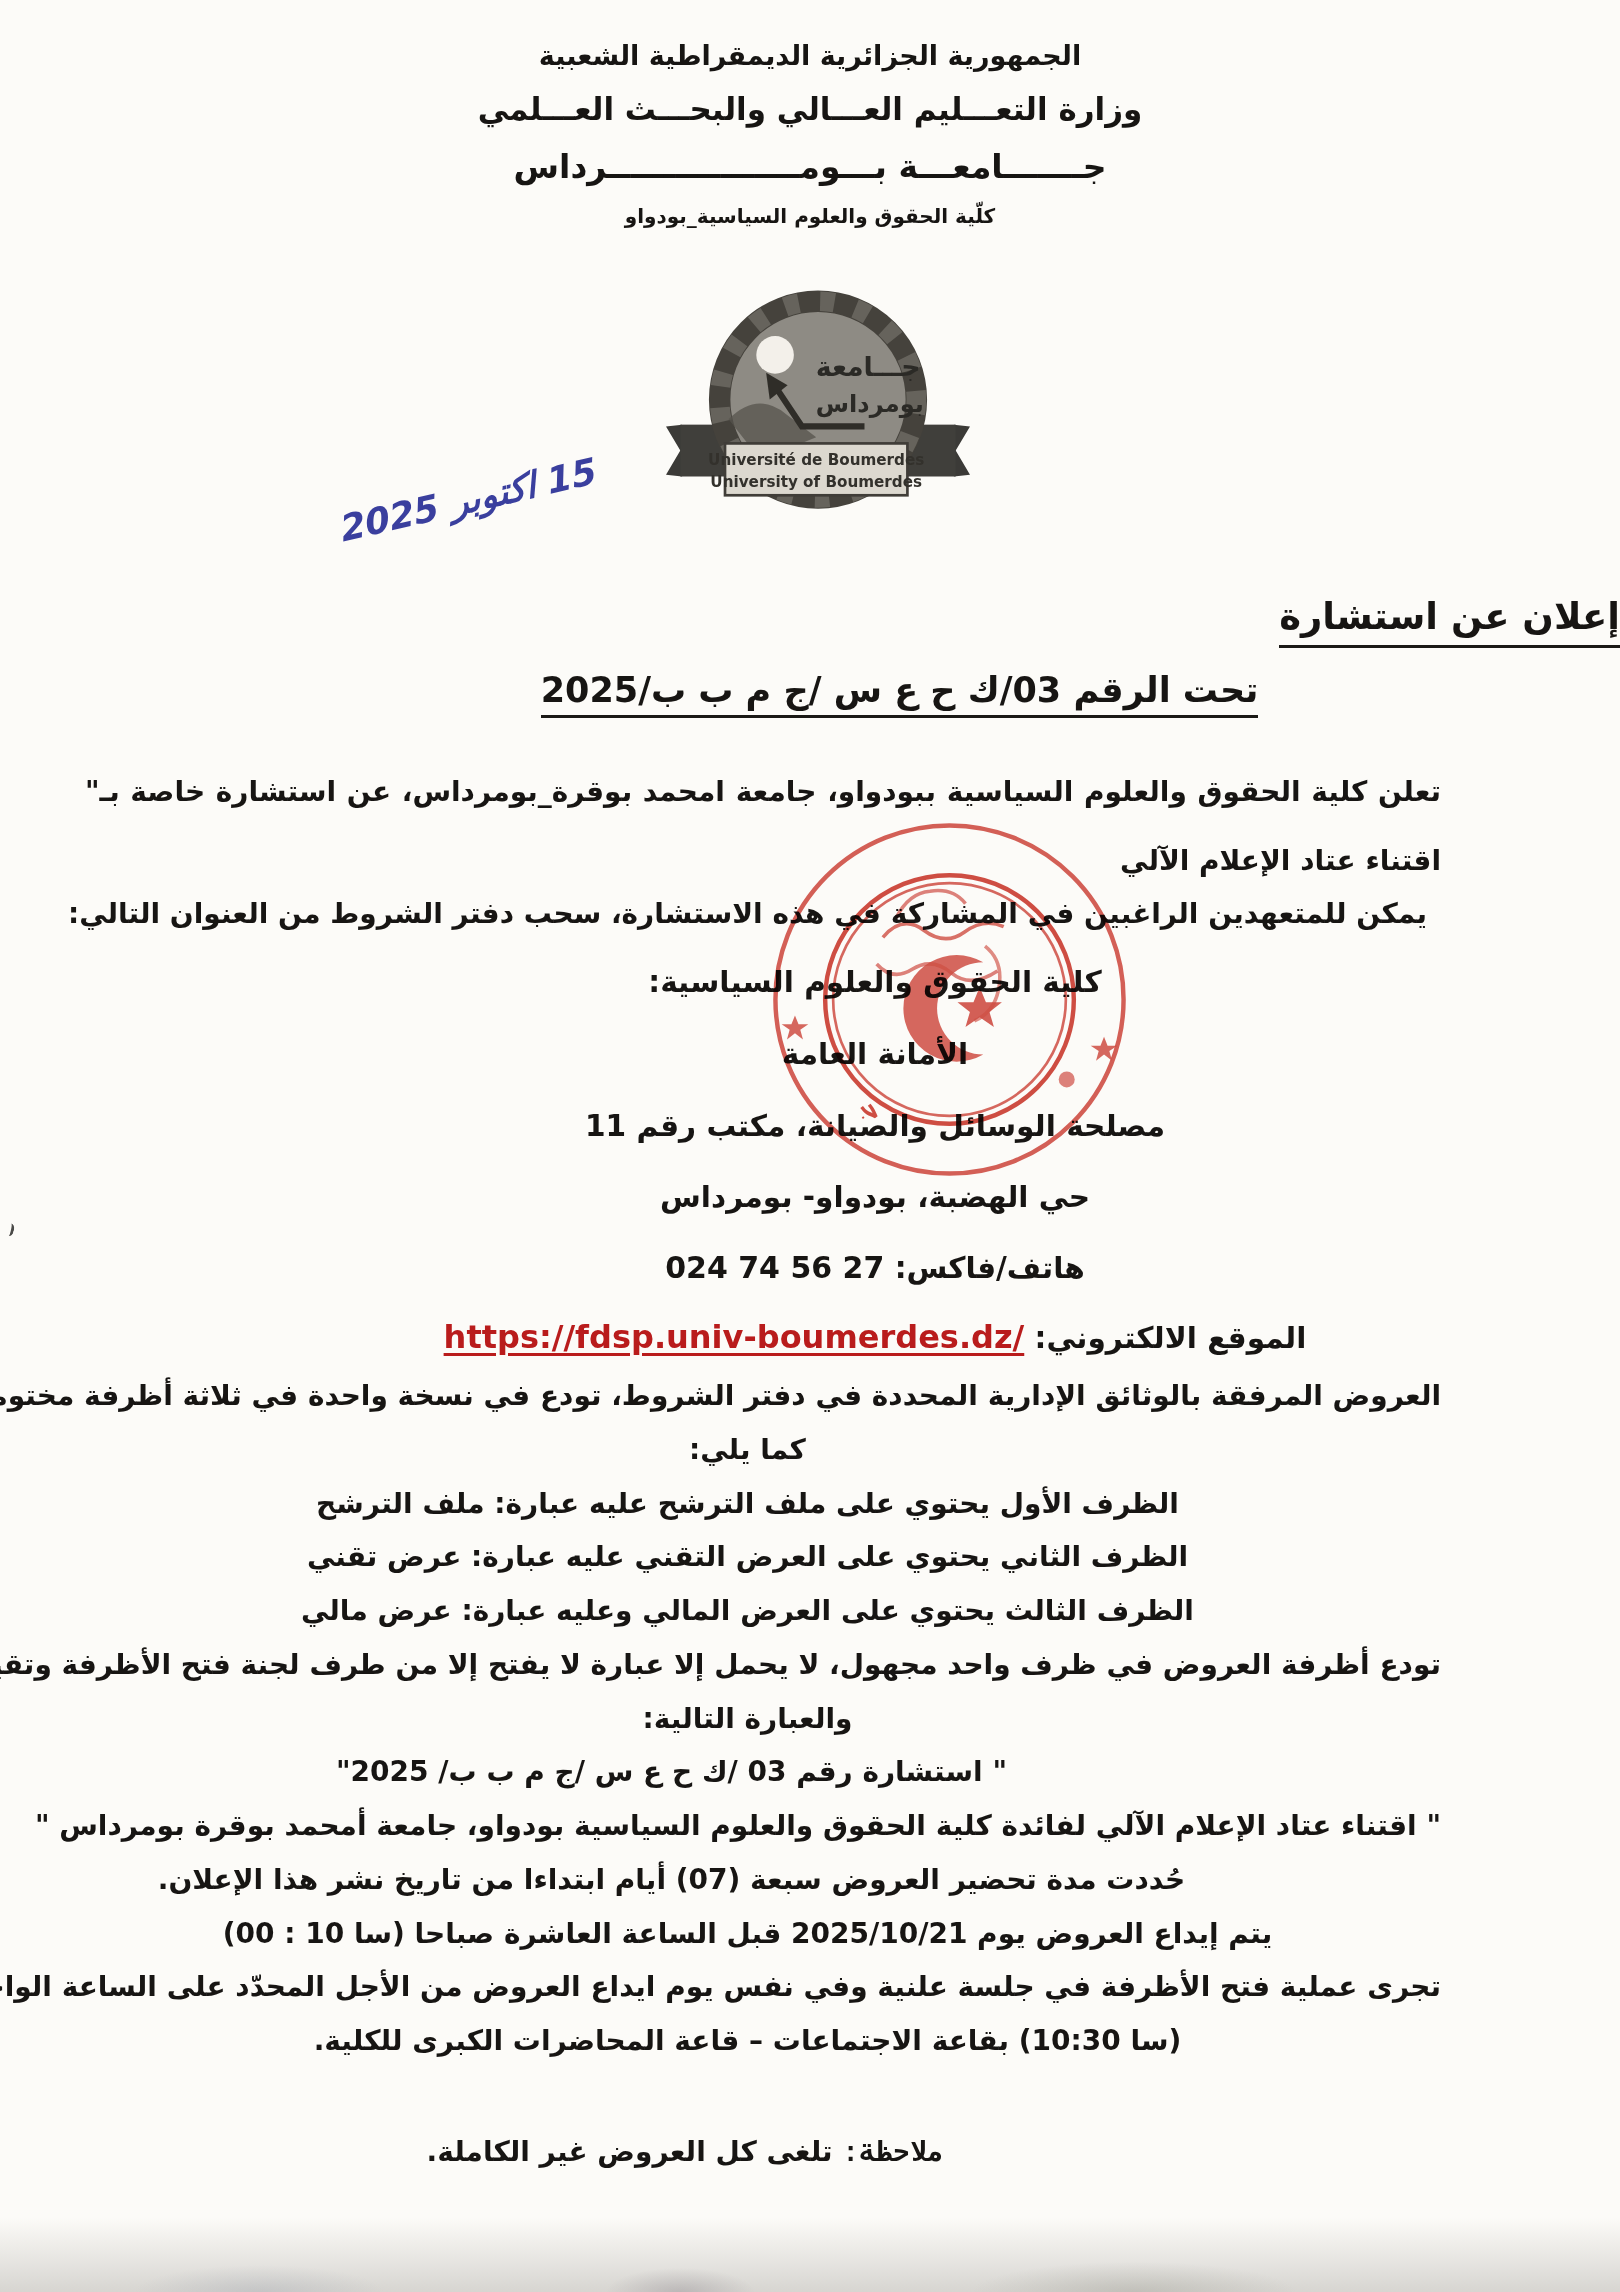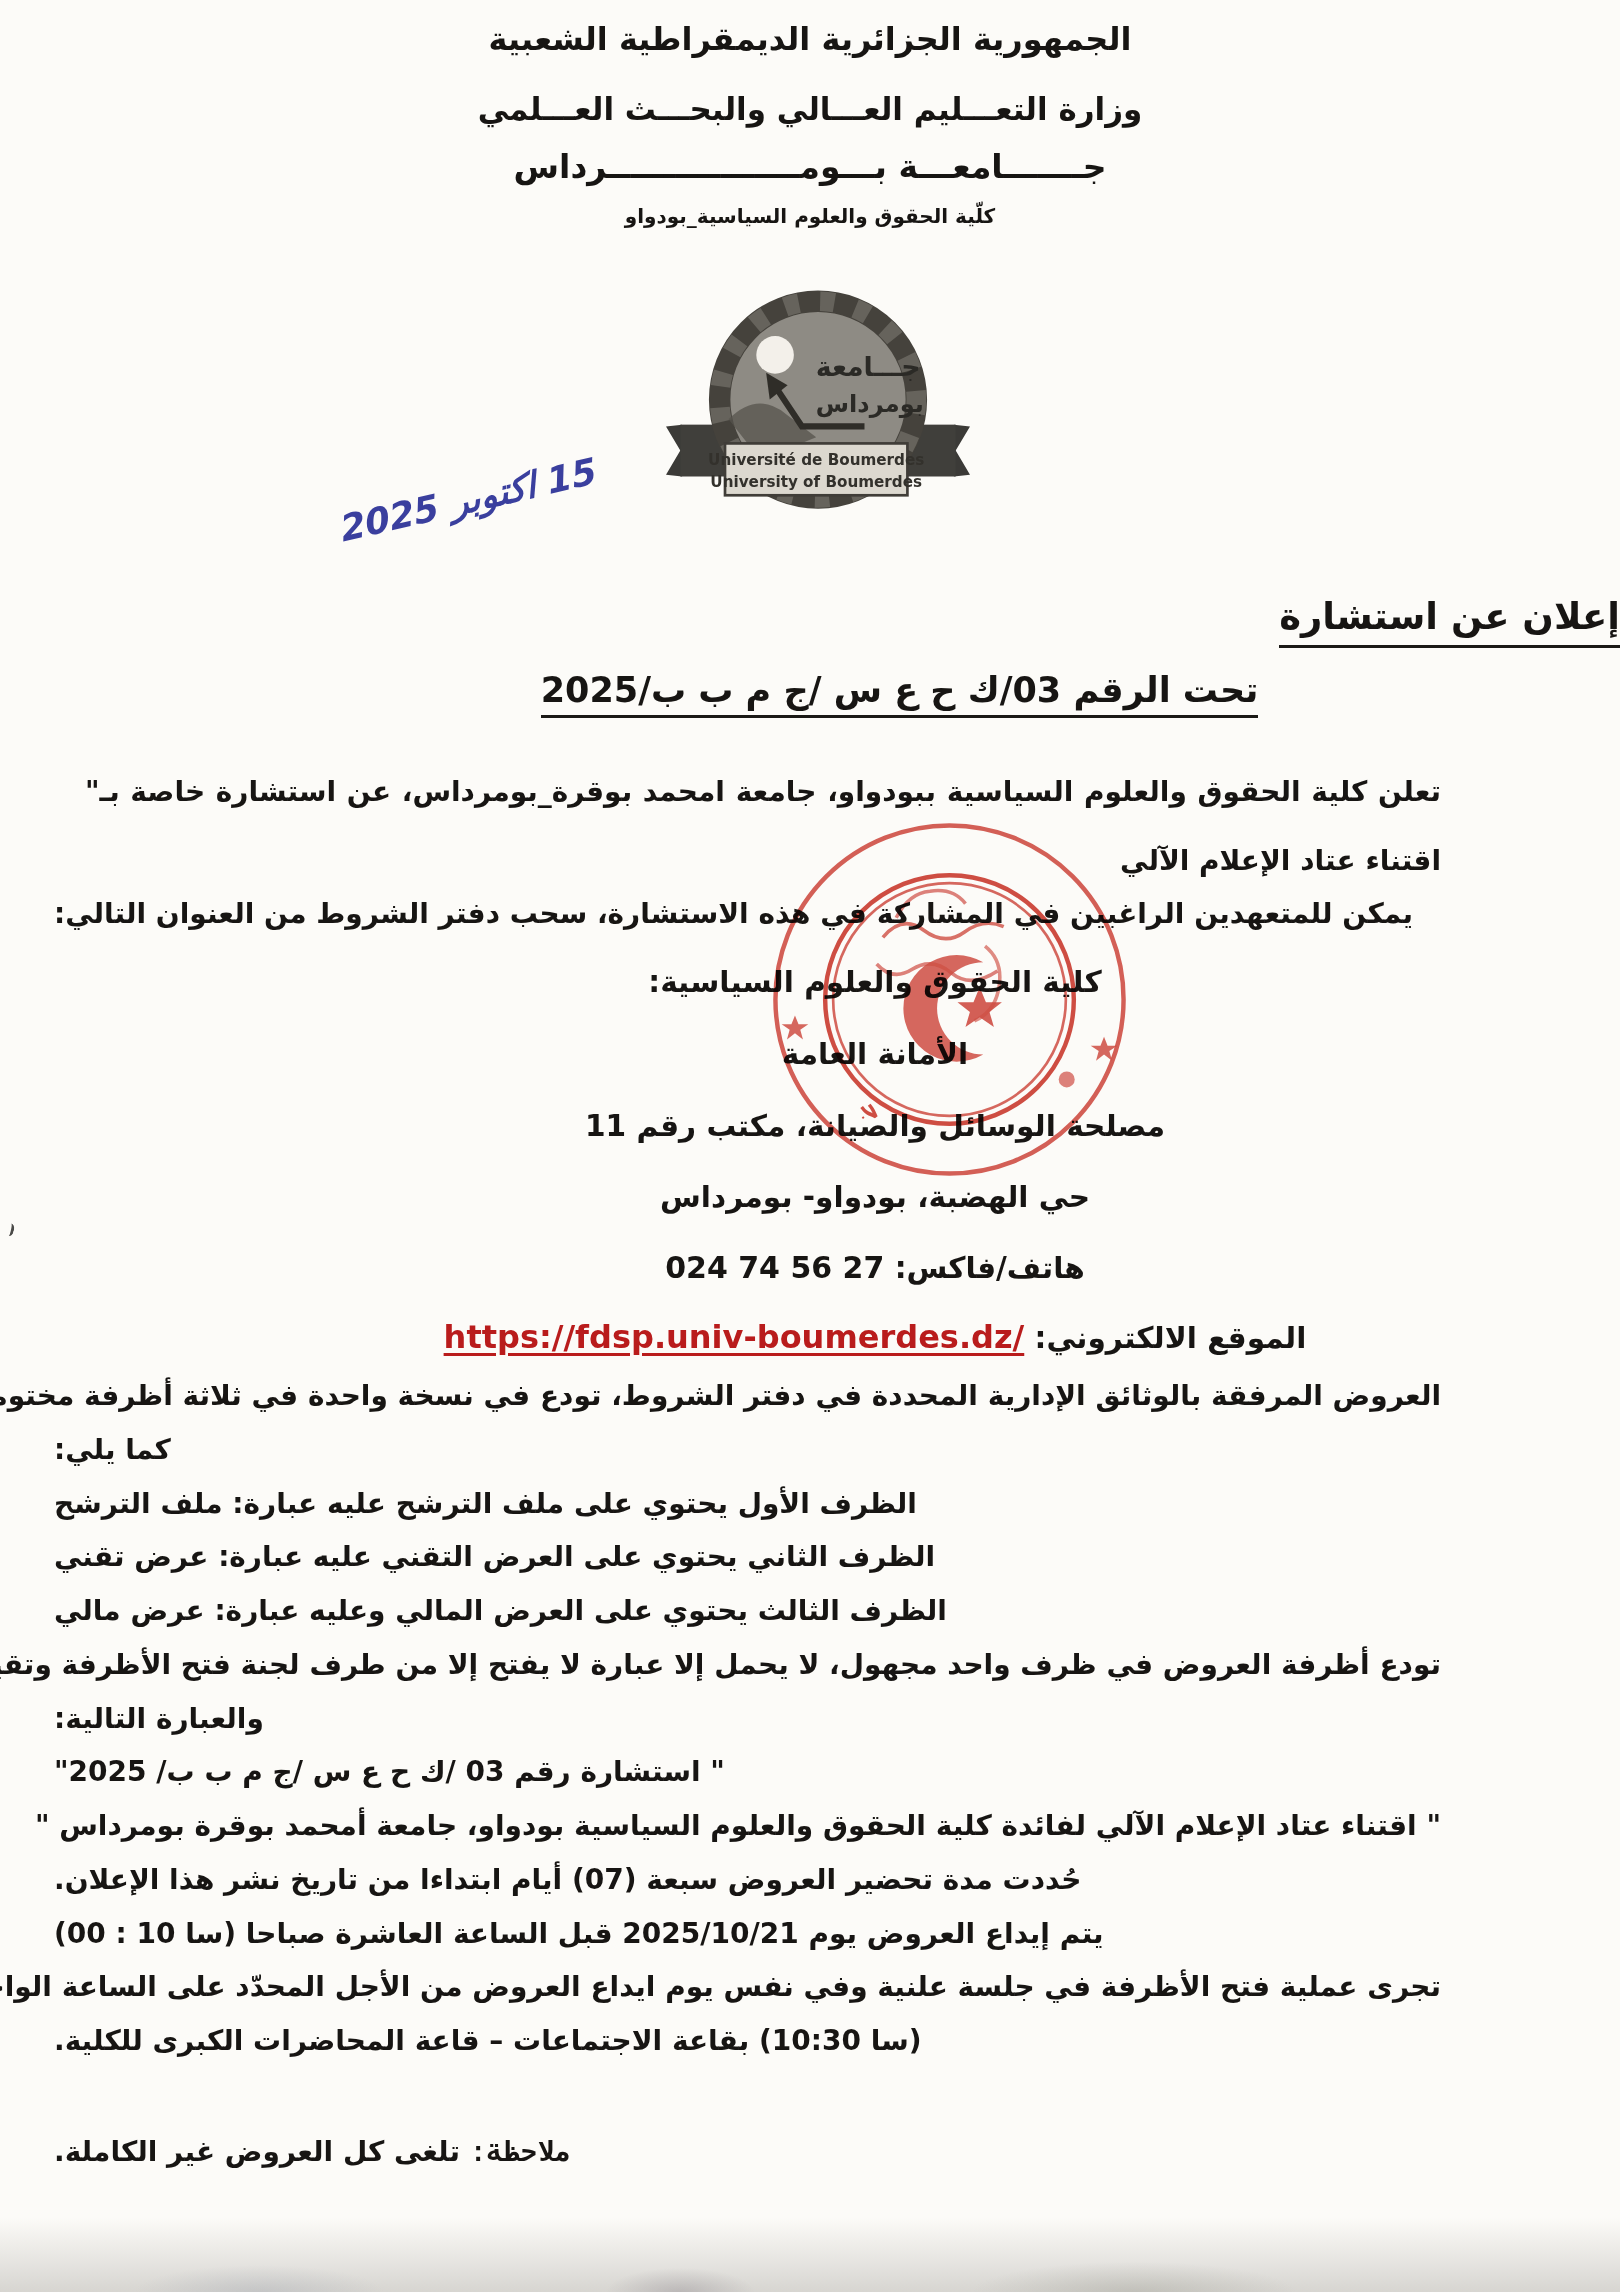--- a/index.html
+++ b/index.html
@@ -8,41 +8,41 @@
     width:1620px;height:2293px;
     margin:0 auto;
     background:#fcfbf8;
     overflow:hidden;
     font-family:"DejaVu Sans", sans-serif;
     color:#171513;
     direction:rtl;
   }
   
   .hline{position:absolute;left:0;right:0;text-align:center;margin:0;font-weight:700;white-space:nowrap;}
-  .h1{top:20px;font-size:32px;}
+  .h1{top:40px;font-size:27px;}
   .h2{top:91px;font-size:31px;}
   .h3{top:147px;font-size:33px;}
   .h4{top:204px;font-size:20px;}
   
   .logo{position:absolute;top:285px;left:666px;width:304px;height:231px;}
   
   .handdate{
     position:absolute;top:484px;left:296px;width:304px;
     color:#3a3f9e;font-size:36px;font-weight:700;font-style:italic;
     transform:rotate(-13deg) skewX(-4deg);
     letter-spacing:2.7px;white-space:nowrap;
   }
   
   .title-main{position:absolute;top:595px;left:0;right:0;margin:0;font-size:37px;font-weight:800;}
   .title-main span{border-bottom:3.6px solid #1b1916;padding-bottom:7.2px;}
   .title-ref{position:absolute;top:670px;left:0;right:0;text-align:center;padding-left:179px;margin:0;font-size:35px;font-weight:800;}
   .title-ref span{border-bottom:3.6px solid #1b1916;padding-bottom:5.4px;}
   
   .para{position:absolute;right:179px;left:85px;margin:0;text-align:justify;font-size:28px;line-height:69px;font-weight:700;}
-  .ln{position:absolute;right:179px;left:54px;margin:0;font-size:28px;font-weight:700;text-align:left;white-space:nowrap;}
+  .ln{position:absolute;right:179px;left:54px;margin:0;font-size:28px;font-weight:700;text-align:center;white-space:nowrap;}
   .b{font-weight:800;}
   .ind170{right:331px;}
   .ind140{right:304px;}
   .ctr{position:absolute;right:85px;left:81px;margin:0;text-align:center;padding-left:134px;font-size:29.6px;font-weight:700;white-space:nowrap;}
   .phone-num{font-weight:800;font-size:30px;}
   .url{font-weight:800;font-size:32px;text-decoration:underline;text-underline-offset:5.4px;color:#b91c1c;}
   .note-label{font-weight:800;font-family:Liberation Mono, monospace;}
   
   .stamp{position:absolute;top:813px;left:763px;width:373px;height:373px;mix-blend-mode:multiply;opacity:.85;}
   

